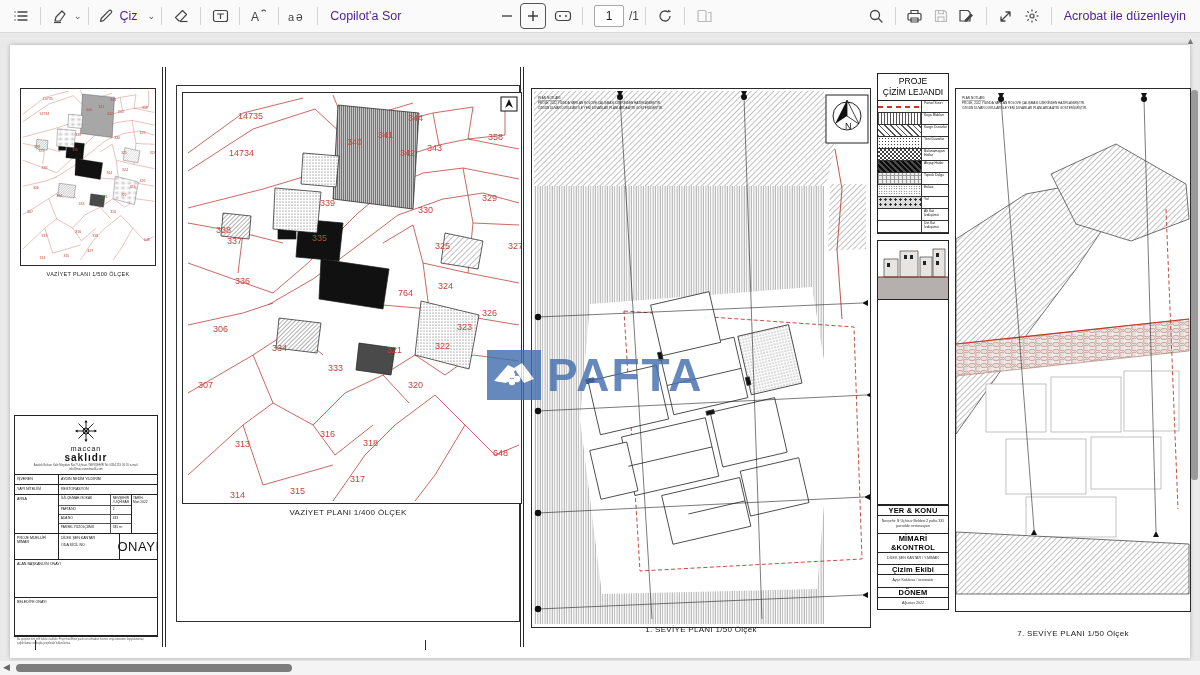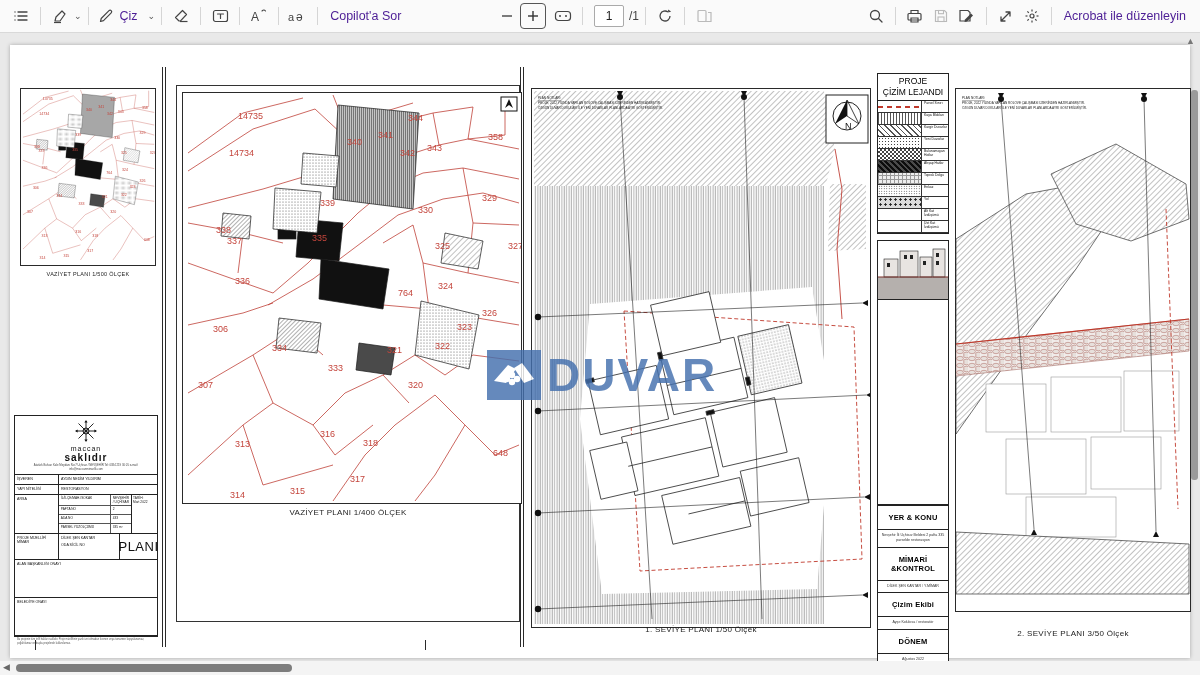--- a/index.html
+++ b/index.html
@@ -57,21 +57,21 @@
   .sw-coarse { background-image:radial-gradient(#222 28%, transparent 30%); background-size:5px 5px; background-color:#ddd; }
   .sw-blank  { background:#fff; }
 
   .legend-empty { position:absolute; left:867px; top:255px; width:72px; height:205px;
     border:1px solid #222; border-top:none; background:#fff; }
 
   
   .info-col { position:absolute; left:867px; top:460px; width:72px; border:1px solid #222;
     background:#fff; }
   .info-title { font-size:7.5px; font-weight:bold; text-align:center; border-top:1px solid #222;
-    border-bottom:1px solid #222; padding:7px 0; letter-spacing:.2px; }
+    border-bottom:1px solid #222; padding:0 0; letter-spacing:.2px; }
   .info-title:first-child { border-top:none; }
   .info-text { font-size:3.6px; color:#333; text-align:center; padding:3px 3px; line-height:1.5; }
 
   
   .tblock { position:absolute; left:4px; top:370px; width:144px; height:222px;
     border:1px solid #222; background:#fff; font-size:4px; color:#111; }
   .tb-logo { text-align:center; padding-top:3px; }
   .tb-firm1 { text-align:center; font-size:7px; letter-spacing:1px; margin-top:1px; }
   .tb-firm2 { text-align:center; font-size:10px; font-weight:bold; letter-spacing:1px; }
   .tb-addr { text-align:center; font-size:2.8px; color:#444; line-height:1.4; padding:1px 6px 2px; border-bottom:1px solid #222; }
@@ -366,21 +366,21 @@
           <div>TARİH:</div>
           <div>Mart 2022</div>
         </div>
       </div>
       <div class="tb-row" style="min-height:26px">
         <div class="tb-k">PROJE MÜELLİFİ MİMAR</div>
         <div class="tb-v">
           <div>DİLEK ŞEN KANTAR</div>
           <div style="margin-top:3px">ODA SİCİL NO</div>
         </div>
-        <div class="rest-cell">PLANI</div>
+        <div class="rest-cell">ONAYI</div>
       </div>
       <div class="approve">ALAN BAŞKANLIĞI ONAYI</div>
       <div class="approve">BELEDİYE ONAYI</div>
       <div class="fineprint">Bu projenin tüm telif hakları saklıdır. Proje müellifinin yazılı izni olmadan kısmen veya tamamen kopyalanamaz, çoğaltılamaz ve başka projelerde kullanılamaz.</div>
     </div>
 
     <div class="frame" style="left:166px;top:40px;width:344px;height:537px;border-color:#333"></div>
     <div class="frame" style="left:172px;top:47px;width:340px;height:412px">
       <svg width="338" height="410" viewBox="0 0 338 410">
         <g id="bigmap-content">
@@ -672,36 +672,36 @@
           <path d="M78,440 l-3,6 h6 Z"></path>
             <path d="M200,442 l-3,6 h6 Z"></path>
         </g>
         <g id="notes-l2" class="plan-note">
             <text x="6" y="10" text-decoration="underline">PLAN NOTLARI:</text>
             <text x="6" y="15">PROJE, 2022 YILINDA YAPILAN RÖLÖVE ÇALIŞMASI ÜZERİNDEN HAZIRLANMIŞTIR.</text>
             <text x="6" y="20">ÖZGÜN DUVAR DOKULARI İLE YENİ DUVARLAR PLANLARDA AYRI GÖSTERİLMİŞTİR.</text>
           </g>
       </svg>
     </div>
-    <div class="caption" style="left:945px;top:584px;width:236px">2. SEVİYE PLANI 3/50  Ölçek</div>
+    <div class="caption" style="left:945px;top:584px;width:236px">7. SEVİYE PLANI 1/50  Ölçek</div>
 
     <div class="watermark">
       <div class="wm-logo">
         <svg width="44" height="40" viewBox="0 0 44 40">
           <g fill="#fff">
             <path d="M2 26 L16 10 L24 14 L14 28 Z"></path>
             <path d="M42 24 L30 8 L22 13 L32 28 Z"></path>
             <circle cx="15" cy="24" r="3.2"></circle>
               <circle cx="20" cy="27" r="3.2"></circle>
             <circle cx="25" cy="24" r="3.2"></circle>
               <circle cx="20" cy="20" r="3.2"></circle>
           </g>
         </svg>
       </div>
-      <div class="wm-text">DUVAR</div>
+      <div class="wm-text">PAFTA</div>
     </div>
   </div>
 </div>
 
 <div class="vscroll-arrow">▲</div>
 <div class="vscroll-thumb"></div>
 <div class="hscroll-track">
   <div class="hscroll-arrow">◀</div>
   <div class="hscroll-thumb"></div>
 </div>

